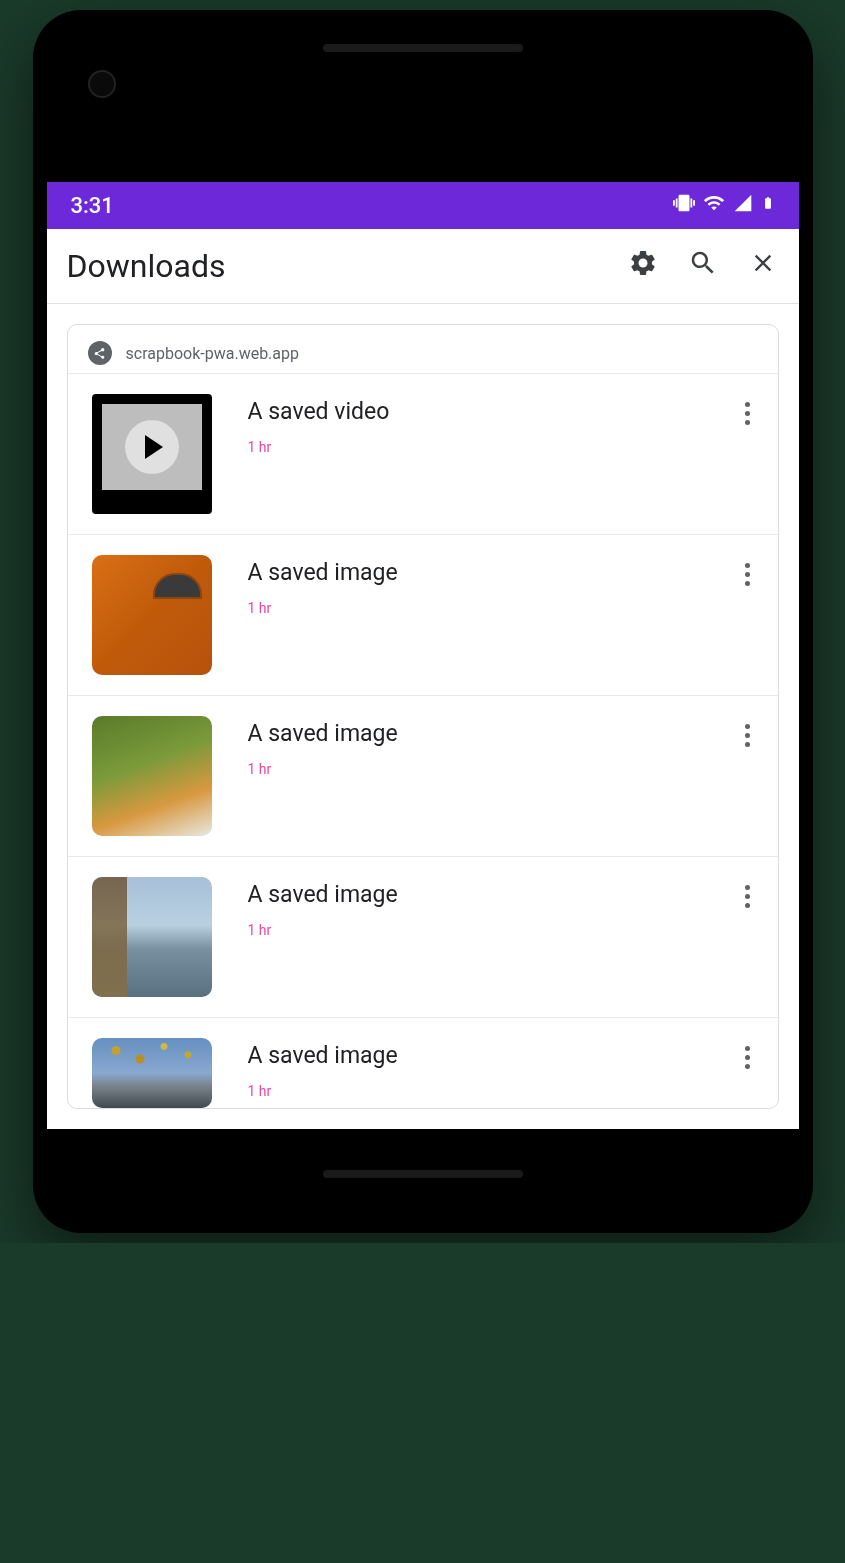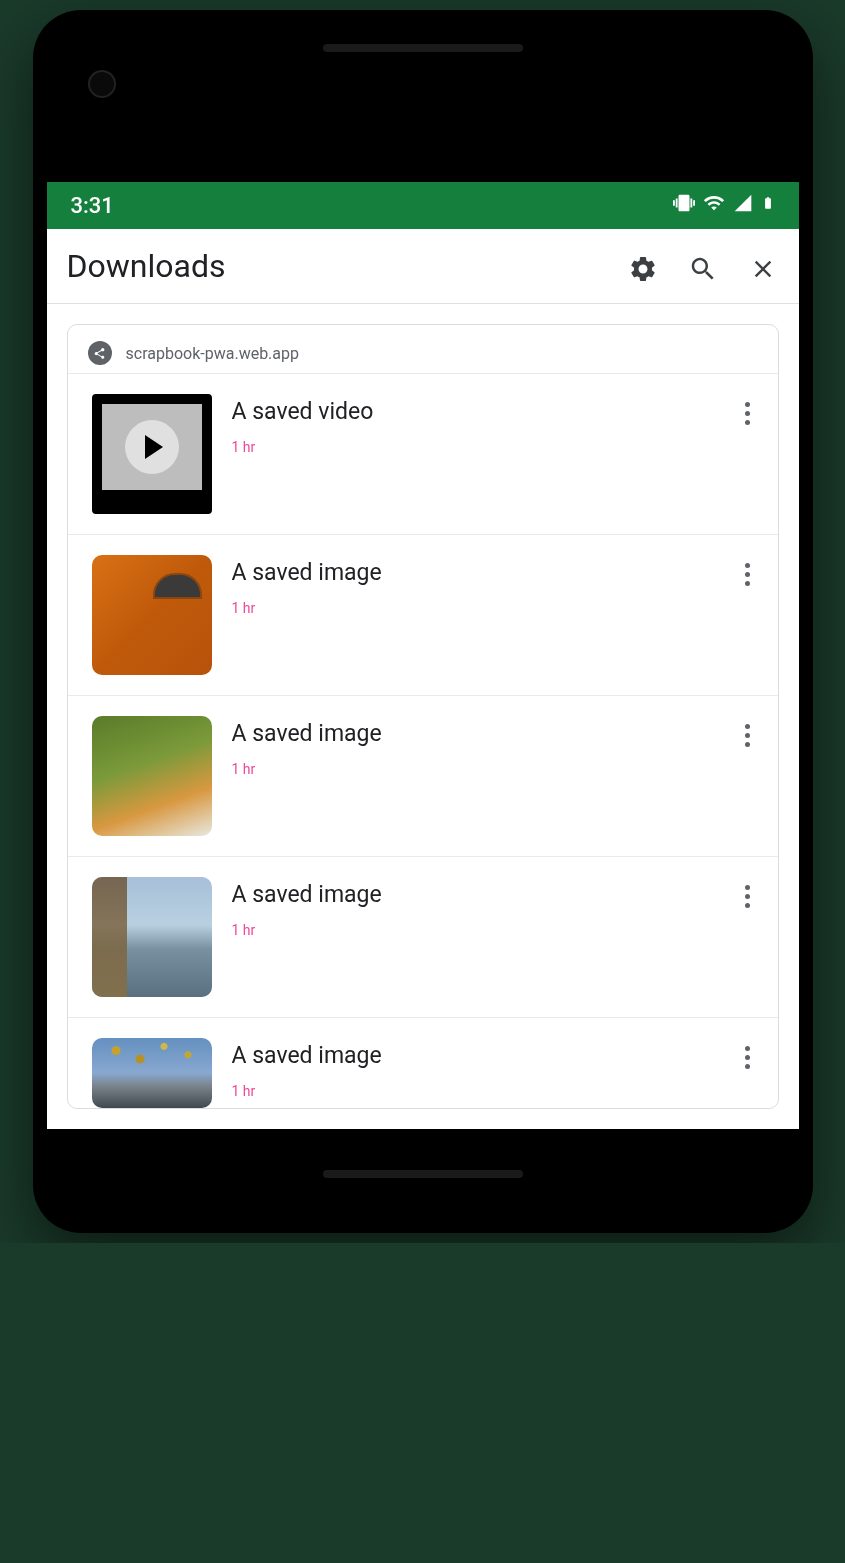--- a/index.html
+++ b/index.html
@@ -46,33 +46,33 @@
       background: #000;
     }
     .status-bar {
       display: flex;
       justify-content: space-between;
       align-items: center;
       padding: 10px 24px;
       color: #fff;
       font-size: 22px;
       font-weight: 500;
-      background: #15803d;
+      background: #6d28d9;
     }
     .status-icons {
       display: flex;
       gap: 8px;
       align-items: center;
     }
     .screen {
       background: #fff;
     }
     .app-header {
       display: flex;
-      align-items: flex-end;
+      align-items: flex-start;
       justify-content: space-between;
       padding: 18px 20px;
       border-bottom: 1px solid #e0e0e0;
     }
     .app-title {
       font-size: 32px;
       font-weight: 400;
       color: #202124;
     }
     .header-actions {
@@ -142,21 +142,21 @@
       align-items: center;
       justify-content: center;
     }
     .source-text {
       color: #5f6368;
       font-size: 16px;
     }
     .item {
       display: flex;
       align-items: flex-start;
-      gap: 20px;
+      gap: 36px;
       padding: 20px 24px;
       border-top: 1px solid #e8eaed;
     }
     .item:first-of-type {
       border-top: none;
     }
     .thumb {
       width: 120px;
       height: 120px;
       border-radius: 10px;

